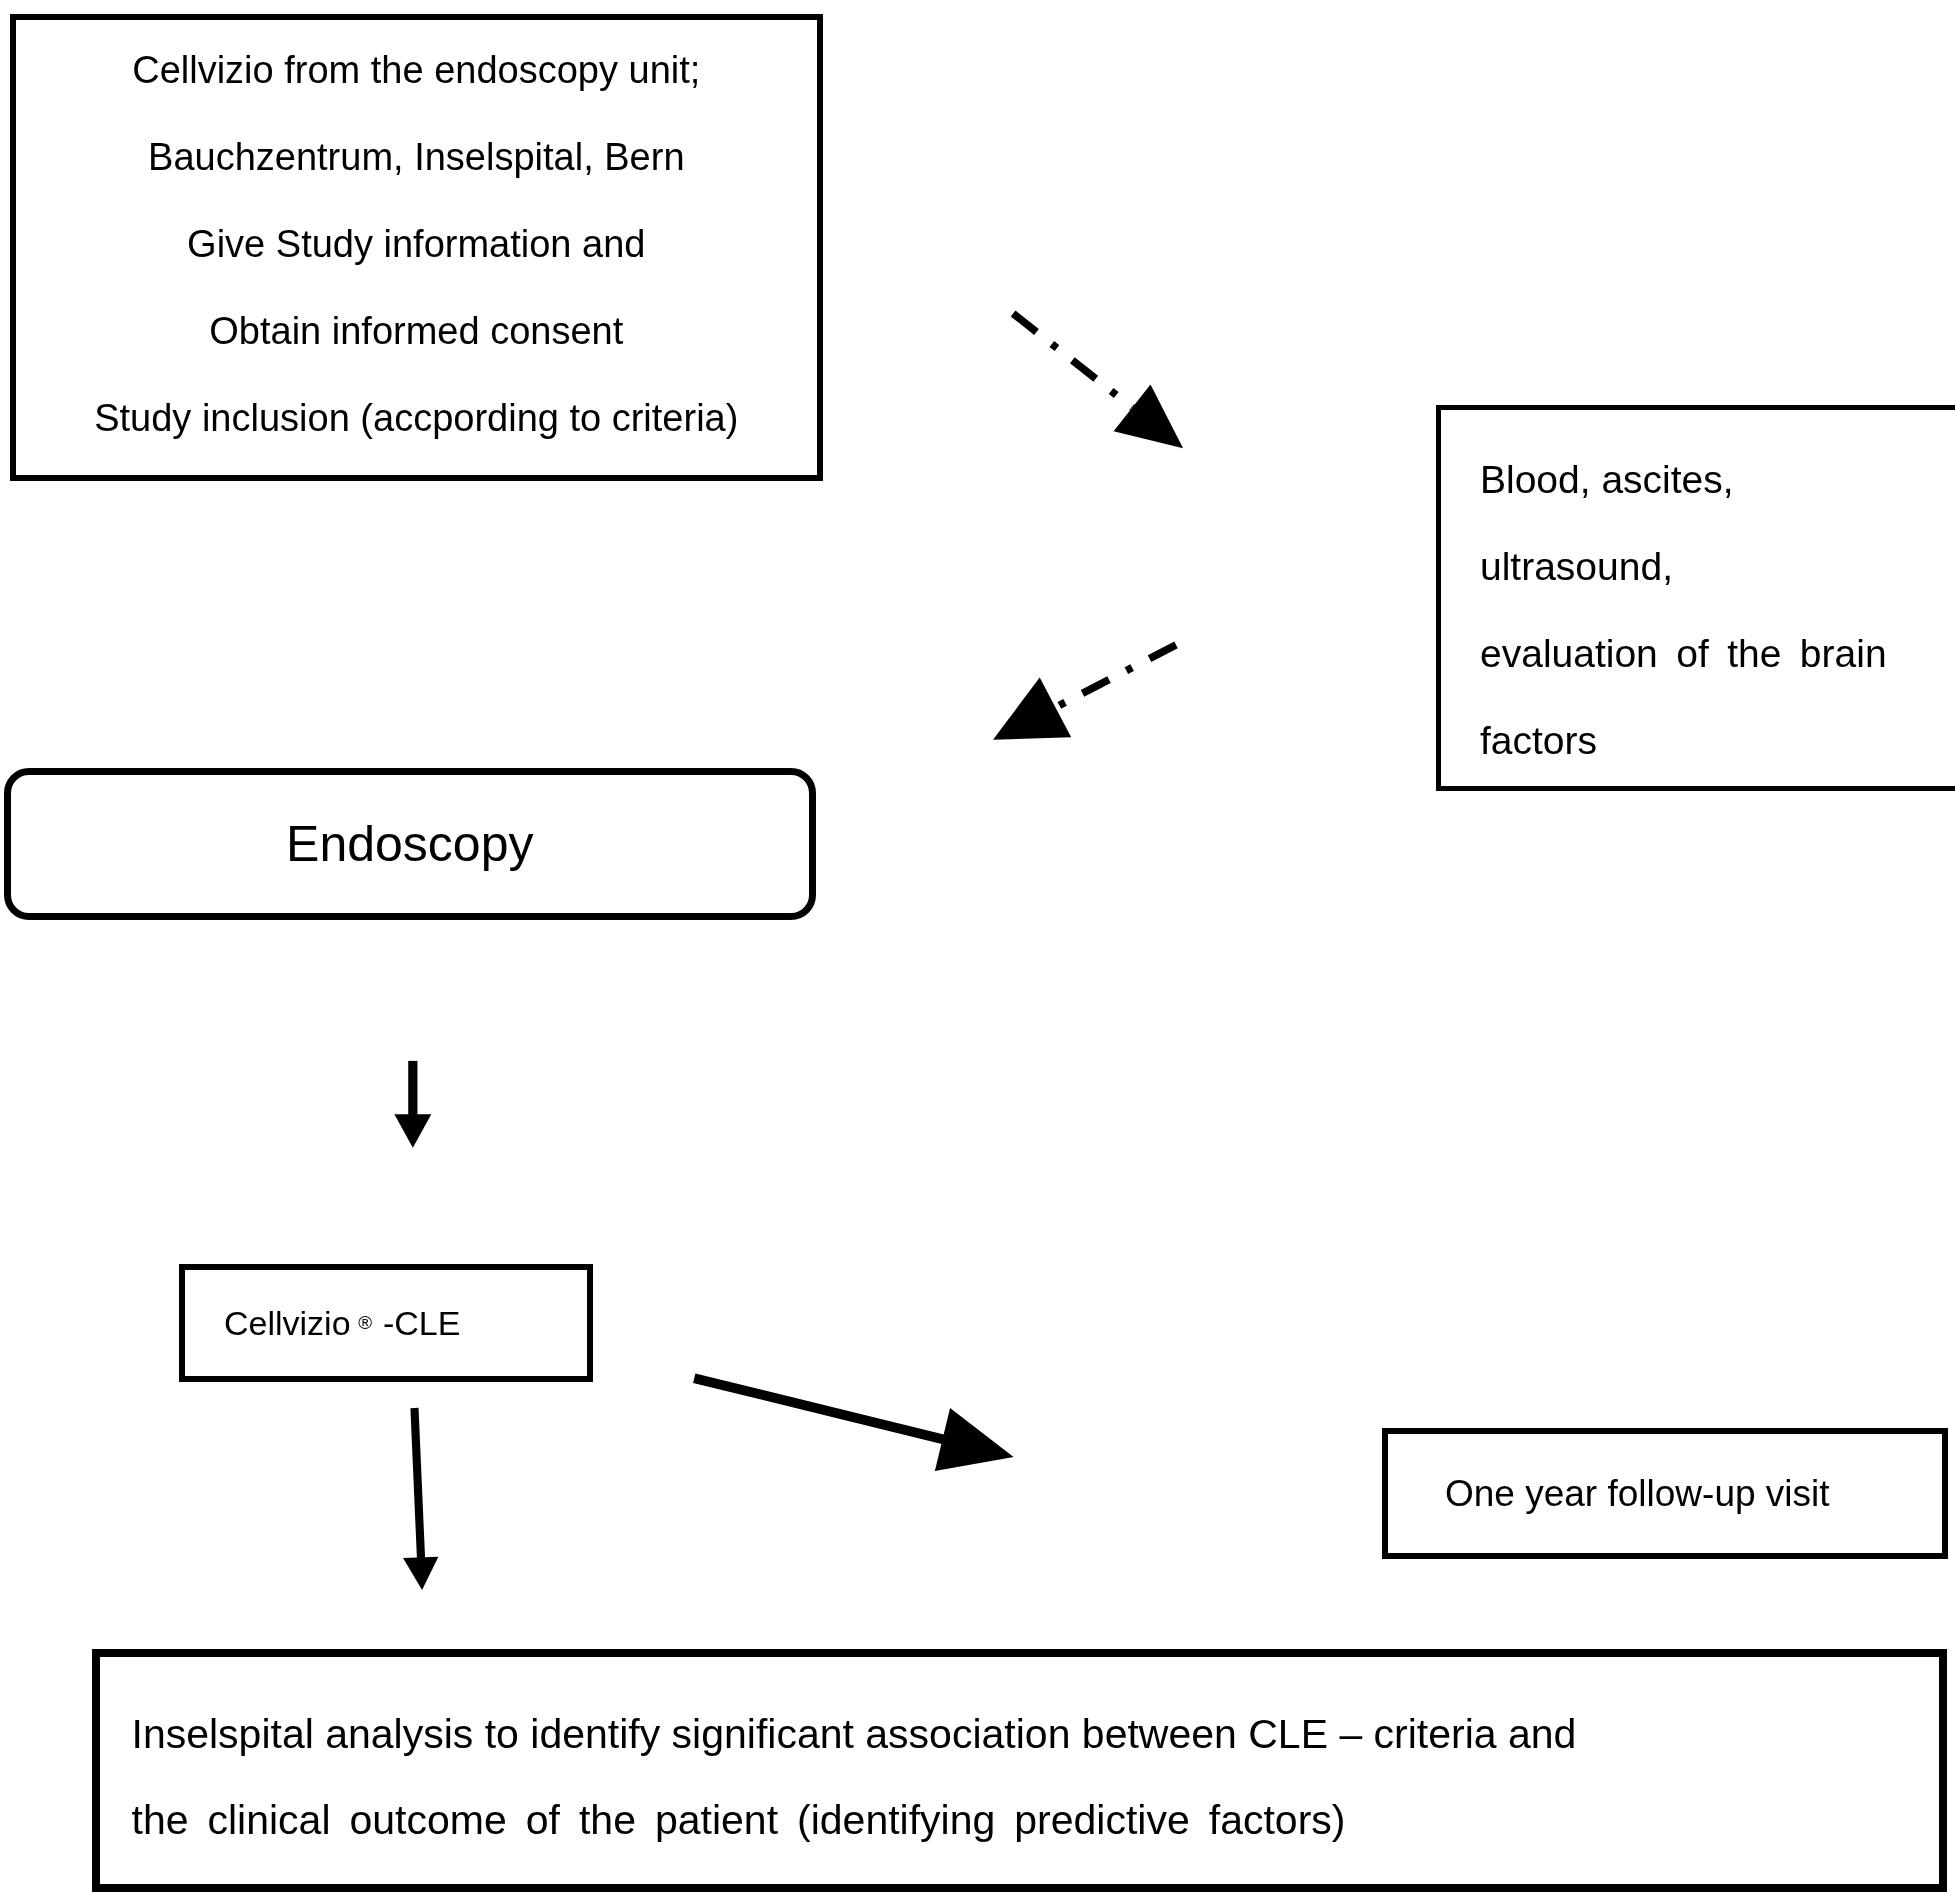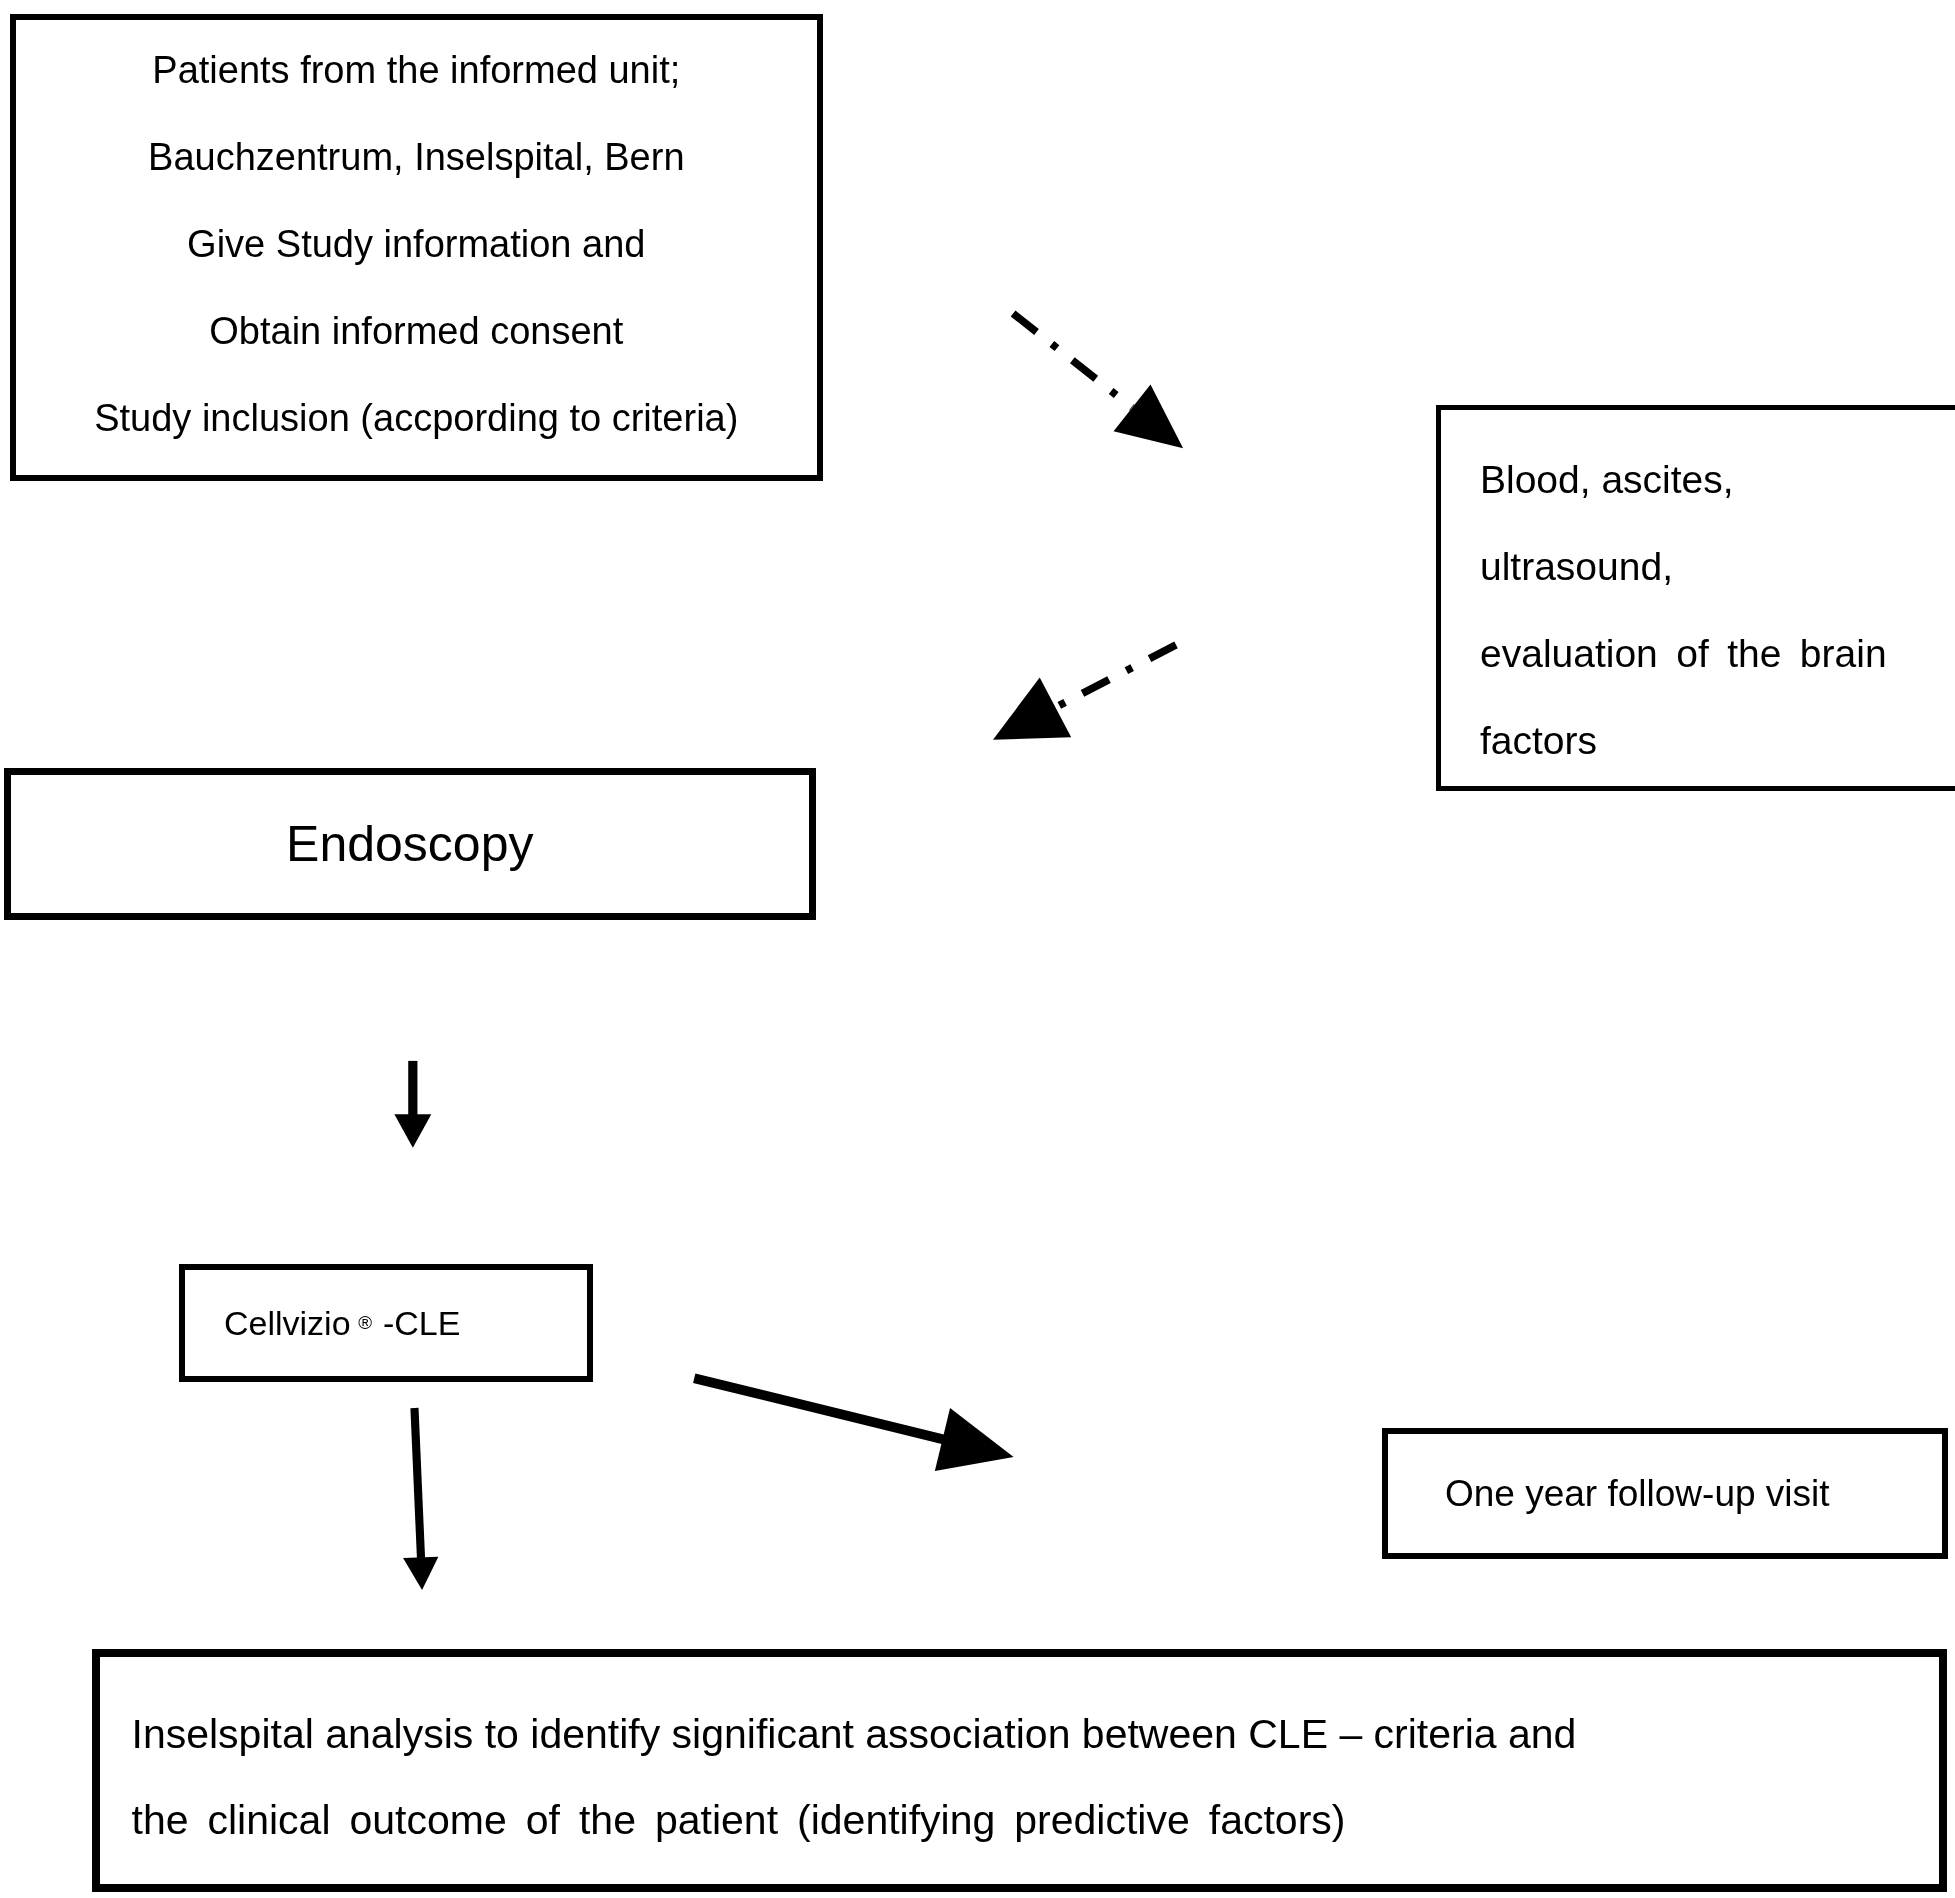--- a/index.html
+++ b/index.html
@@ -48,20 +48,21 @@
 
   
   #endoscopy-box {
     left: 3.8px; top: 768px;
     width: 812px; height: 152px;
     border-width: 7px;
     display: flex;
     align-items: center;
     justify-content: center;
     font-size: 50px;
+    border-radius: 25px;
   }
 
   
   #cle-box {
     left: 179px; top: 1264px;
     width: 414px; height: 118px;
     display: flex;
     align-items: center;
     padding-left: 39px;
     font-size: 34px;
@@ -138,21 +139,21 @@
       <polygon class="head" points="777,2927 742,2868 807,2866"></polygon>
     </g>
 
     <g>
       <line class="stroke" x1="1278" y1="2537" x2="1745" y2="2652" stroke-width="18"></line>
       <polygon class="head" points="1866,2682 1721,2708 1749,2592"></polygon>
     </g>
   </svg>
 
   <div class="node" id="recruitment-box">
-    <span class="line">Patients from the informed unit;</span>
+    <span class="line">Cellvizio from the endoscopy unit;</span>
     <span class="line">Bauchzentrum, Inselspital, Bern</span>
     <span class="line">Give Study information and</span>
     <span class="line">Obtain informed consent</span>
     <span class="line">Study inclusion (accpording to criteria)</span>
   </div>
 
   <div class="node" id="workup-box">
     <span class="line">Blood, ascites,</span>
     <span class="line">ultrasound,</span>
     <span class="line">evaluation of the brain</span>

